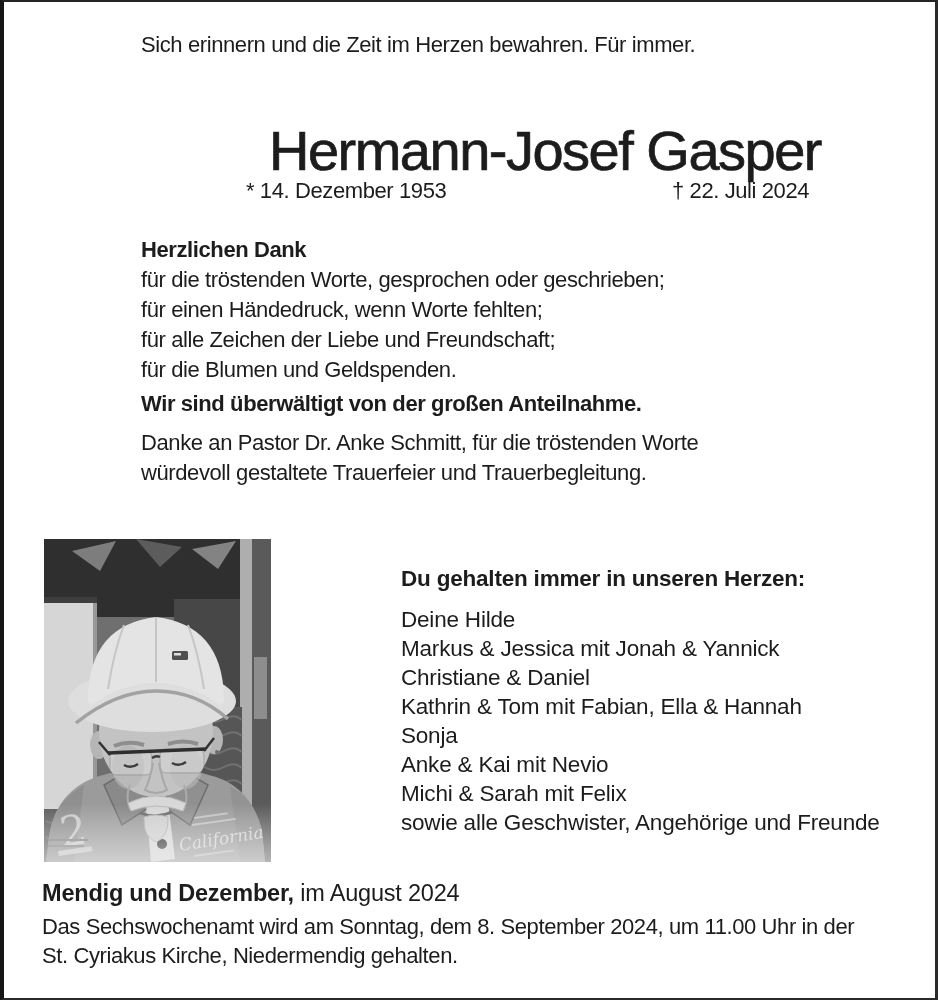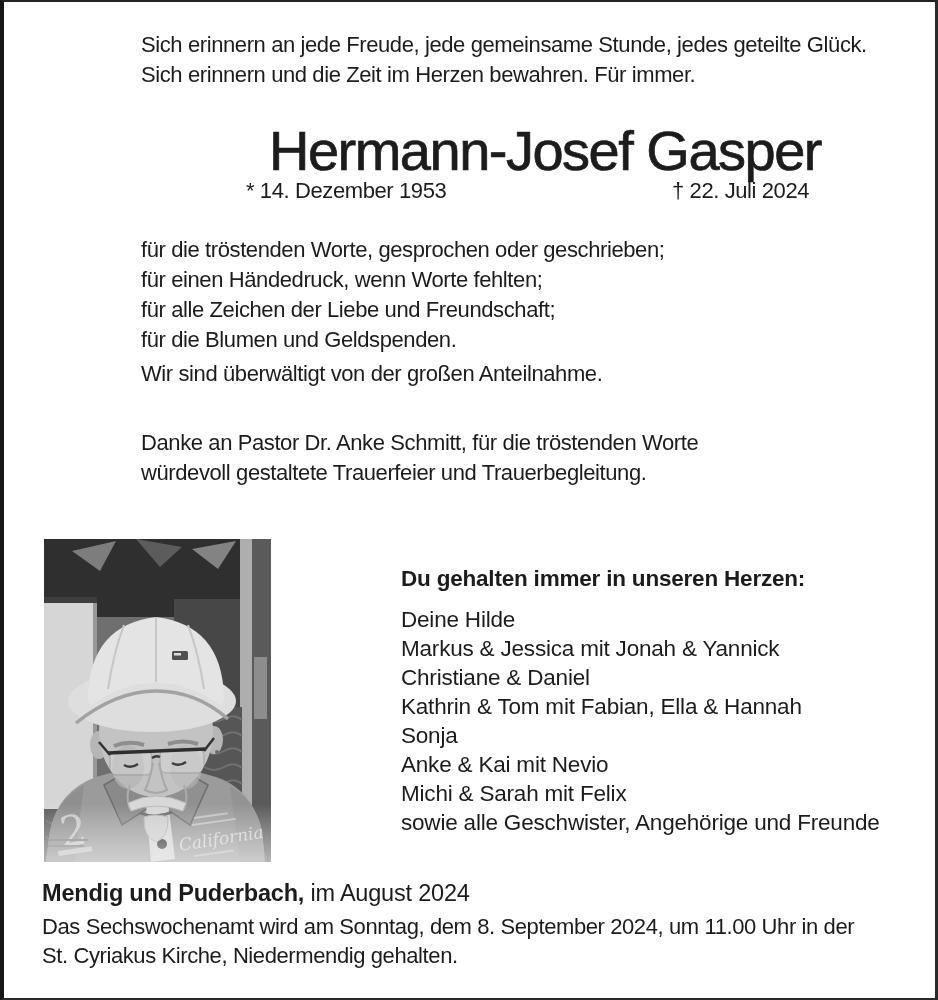--- a/index.html
+++ b/index.html
@@ -25,46 +25,46 @@
     left:140px;top:100px;width:770px;
     text-align:center;
     font-size:56px;letter-spacing:-1.5px;
     font-weight:400;
     -webkit-text-stroke:0.7px #1c1c1c;
     margin:16px;
   }
   .birth{left:242px;top:174px;}
   .death{left:668px;top:174px;}
   .thanks{left:137px;top:233px;}
-  .thanks .gap{margin-top:4px;}
+  .thanks .gap{margin-top:4px;font-weight:bold;}
   .pastor{left:137px;top:426px;}
   .photo{left:40px;top:537px;width:227px;height:323px;}
   .photo svg{display:block;width:100%;height:100%;}
   .hearts{left:397px;top:564px;font-size:22.5px;letter-spacing:-0.2px;}
   .hearts .heading{font-weight:700;margin:0 0 13px 0;}
   .family-list div{line-height:29px;}
   .place{left:38px;top:878px;font-size:23.5px;letter-spacing:-0.2px;}
   .service{left:38px;top:911px;line-height:28.5px;}
 </style>
 </head>
 <body>
 
 <div class="page">
 
   <div class="abs narrow intro">
-    <div>Sich erinnern an jede Freude, jede gemeinsame Stunde, jedes geteilte Glück.</div>
     <div>Sich erinnern und die Zeit im Herzen bewahren. Für immer.</div>
   </div>
 
   <h1 class="abs name">Hermann-Josef Gasper</h1>
 
   <span class="abs narrow birth">* 14. Dezember 1953</span>
   <span class="abs narrow death">† 22. Juli 2024</span>
 
   <div class="abs narrow thanks">
+    <div class="bold">Herzlichen Dank</div>
     <div>für die tröstenden Worte, gesprochen oder geschrieben;</div>
     <div>für einen Händedruck, wenn Worte fehlten;</div>
     <div>für alle Zeichen der Liebe und Freundschaft;</div>
     <div>für die Blumen und Geldspenden.</div>
     <div class="gap">Wir sind überwältigt von der großen Anteilnahme.</div>
   </div>
 
   <div class="abs narrow pastor">
     <div>Danke an Pastor Dr. Anke Schmitt, für die tröstenden Worte</div>
     <div>würdevoll gestaltete Trauerfeier und Trauerbegleitung.</div>
@@ -198,21 +198,21 @@
       <div>Christiane &amp; Daniel</div>
       <div>Kathrin &amp; Tom mit Fabian, Ella &amp; Hannah</div>
       <div>Sonja</div>
       <div>Anke &amp; Kai mit Nevio</div>
       <div>Michi &amp; Sarah mit Felix</div>
       <div>sowie alle Geschwister, Angehörige und Freunde</div>
     </div>
   </div>
 
   <div class="abs place">
-    <span class="bold">Mendig und Puderbach,</span><span> im August 2024</span>
+    <span class="bold">Mendig und Dezember,</span><span> im August 2024</span>
   </div>
 
   <div class="abs narrow service">
     <div>Das Sechswochenamt wird am Sonntag, dem 8. September 2024, um 11.00 Uhr in der</div>
     <div>St. Cyriakus Kirche, Niedermendig gehalten.</div>
   </div>
 
 </div>
 
 </body></html>

